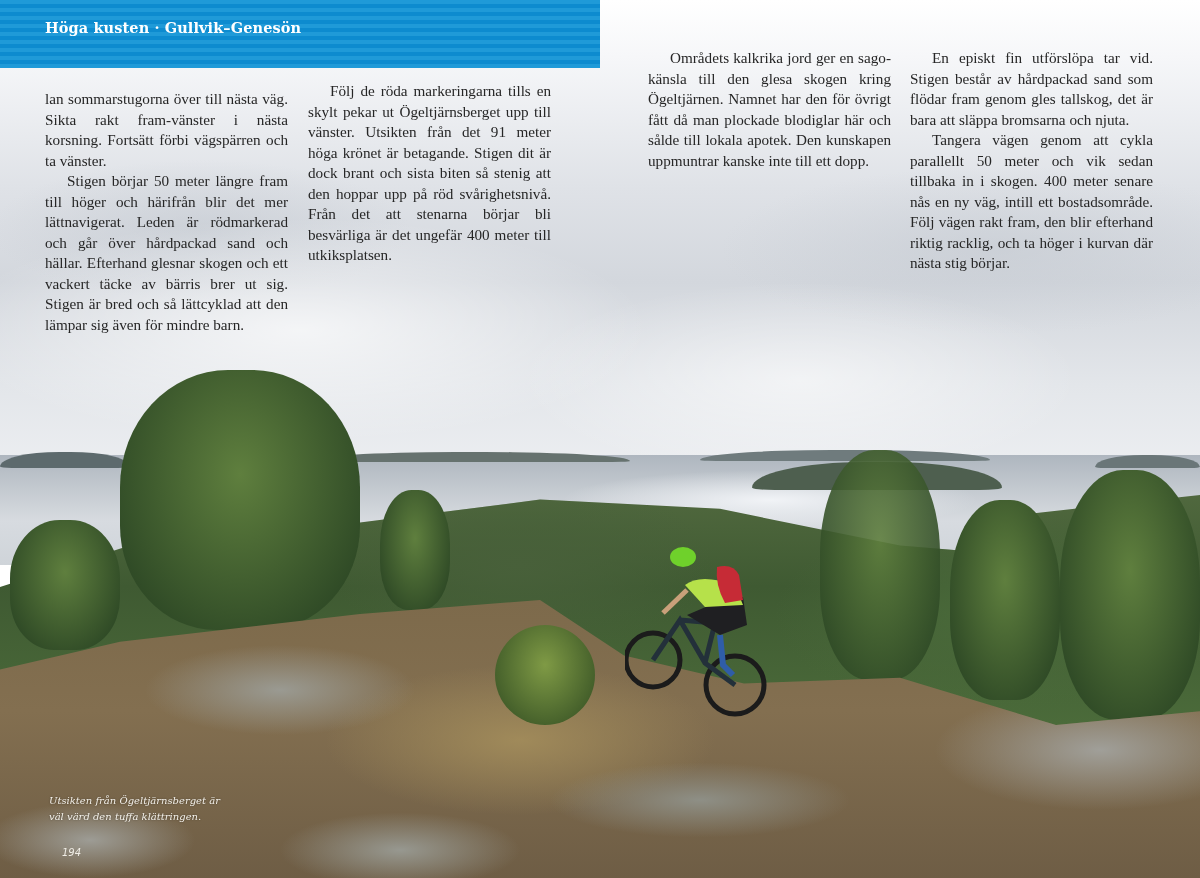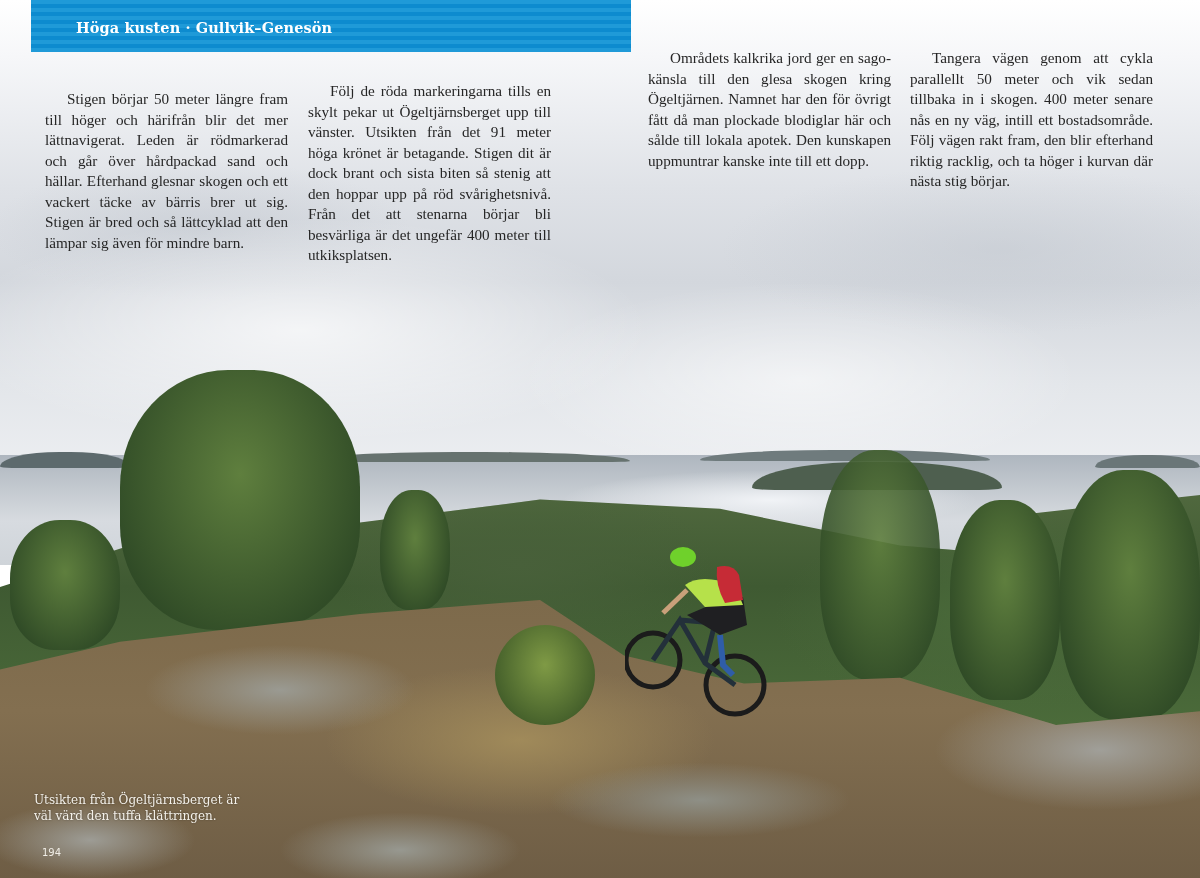--- a/index.html
+++ b/index.html
@@ -47,38 +47,38 @@
       radial-gradient(ellipse 160px 50px at 400px 250px, #979890, rgba(151,152,144,0) 75%),
       radial-gradient(ellipse 140px 50px at 90px 240px, #9d9c95, rgba(157,156,149,0) 75%),
       radial-gradient(ellipse 260px 100px at 520px 140px, #a08a5a, rgba(160,138,90,0) 75%),
       linear-gradient(180deg, #7d6a4b 0%, #836f50 40%, #6e5d45 100%);
     clip-path: polygon(0 25%, 10% 15%, 30% 5%, 45% 0, 52% 20%, 62% 30%, 75% 28%, 88% 45%, 100% 40%, 100% 100%, 0 100%); }
   .bush { position: absolute; left: 495px; top: 625px; width: 100px; height: 100px; border-radius: 50%;
     background: radial-gradient(ellipse at 50% 40%, #7f9a45, #3f5a28 80%); }
   .rider { position: absolute; left: 625px; top: 545px; width: 145px; height: 180px; }
 
   
-  .header-band { position: absolute; left: 0; top: 0; width: 600px; height: 52px;
-    background: repeating-linear-gradient(180deg, #1f9ad8 0px, #1f9ad8 4px, #0d8bcf 4px, #0d8bcf 8px); margin-left: 31px; }
+  .header-band { position: absolute; left: 0; top: 0; width: 600px; height: 68px;
+    background: repeating-linear-gradient(180deg, #1f9ad8 0px, #1f9ad8 4px, #0d8bcf 4px, #0d8bcf 8px); }
   .header-title { position: absolute; left: 45px; top: 19px; font-family: "DejaVu Serif", serif; font-weight: bold;
     font-size: 14.5px; color: #ffffff; letter-spacing: 0.1px; white-space: nowrap; }
 
   
   .col { position: absolute; font-size: 15.2px; line-height: 20.5px; color: #262626; text-align: justify; hyphens: manual; }
   .col p { text-indent: 0; }
   .col p.indent { text-indent: 22px; }
   .col.c1 { left: 45px; top: 89px; width: 243px; }
   .col.c2 { left: 308px; top: 81px; width: 243px; }
   .col.c3 { left: 648px; top: 48px; width: 243px; }
   .col.c4 { left: 910px; top: 48px; width: 243px; }
 
-  .caption { position: absolute; left: 34px; top: 793px; width: 220px; font-family: "DejaVu Serif", serif;
-    font-size: 12px; line-height: 15.5px; color: #f4f1ea; text-shadow: 0 0 2px rgba(0,0,0,0.4); }
+  .caption { position: absolute; left: 49px; top: 793px; width: 220px; font-family: "DejaVu Serif", serif;
+    font-style: italic; font-size: 10px; line-height: 15.5px; color: #f4f1ea; text-shadow: 0 0 2px rgba(0,0,0,0.4); }
   .page-num { position: absolute; top: 847px; font-family: "DejaVu Sans", sans-serif; font-size: 10px; color: #f0ede6; }
-  .page-num.left { left: 42px; }
+  .page-num.left { left: 62px; font-style: italic; }
   .page-num.right { left: 1205px; }
 </style>
 </head>
 <body>
 
 <div class="photo">
   <div class="sky"></div>
   <div class="sea"></div>
   <div class="sea-glare"></div>
   <div class="island i1"></div>
@@ -106,32 +106,34 @@
     <path d="M62 45 L38 68" stroke="#c9a07a" stroke-width="5"></path>
     <path d="M95 90 L98 120 L108 130" stroke="#2f5da8" stroke-width="6" fill="none"></path>
   </svg>
 </div>
 
 <div class="header-band">
   <div class="header-title">Höga kusten · Gullvik–Genesön</div>
 </div>
 
 <div class="col c1">
+  <p>lan sommarstugorna över till nästa väg. Sikta rakt fram-vänster i nästa korsning. Fortsätt förbi vägspärren och ta vänster.</p>
   <p class="indent">Stigen börjar 50 meter längre fram till höger och härifrån blir det mer lättnavi­gerat. Leden är rödmarkerad och går över hårdpackad sand och hällar. Efterhand glesnar skogen och ett vackert täcke av bärris brer ut sig. Stigen är bred och så lättcyklad att den lämpar sig även för mindre barn.</p>
 </div>
 
 <div class="col c2">
   <p class="indent">Följ de röda markeringarna tills en skylt pekar ut Ögeltjärnsberget upp till vänster. Utsikten från det 91 meter höga krönet är betagande. Stigen dit är dock brant och sista biten så stenig att den hoppar upp på röd svårighetsnivå. Från det att stenarna börjar bli besvärliga är det ungefär 400 meter till utkiksplatsen.</p>
 </div>
 
 <div class="col c3">
   <p class="indent">Områdets kalkrika jord ger en sago­känsla till den glesa skogen kring Ögeltjär­nen. Namnet har den för övrigt fått då man plockade blodiglar här och sålde till lokala apotek. Den kunskapen uppmunt­rar kanske inte till ett dopp.</p>
 </div>
 
 <div class="col c4">
+  <p class="indent">En episkt fin utförslöpa tar vid. Stigen består av hårdpackad sand som flödar fram genom gles tallskog, det är bara att släppa bromsarna och njuta.</p>
   <p class="indent">Tangera vägen genom att cykla paral­lellt 50 meter och vik sedan tillbaka in i skogen. 400 meter senare nås en ny väg, intill ett bostadsområde. Följ vägen rakt fram, den blir efterhand riktig racklig, och ta höger i kurvan där nästa stig börjar.</p>
 </div>
 
 <div class="caption">
   <div>Utsikten från Ögeltjärnsberget är</div>
   <div>väl värd den tuffa klättringen.</div>
 </div>
 
 <div class="page-num left">194</div>
 <div class="page-num right">195</div>

